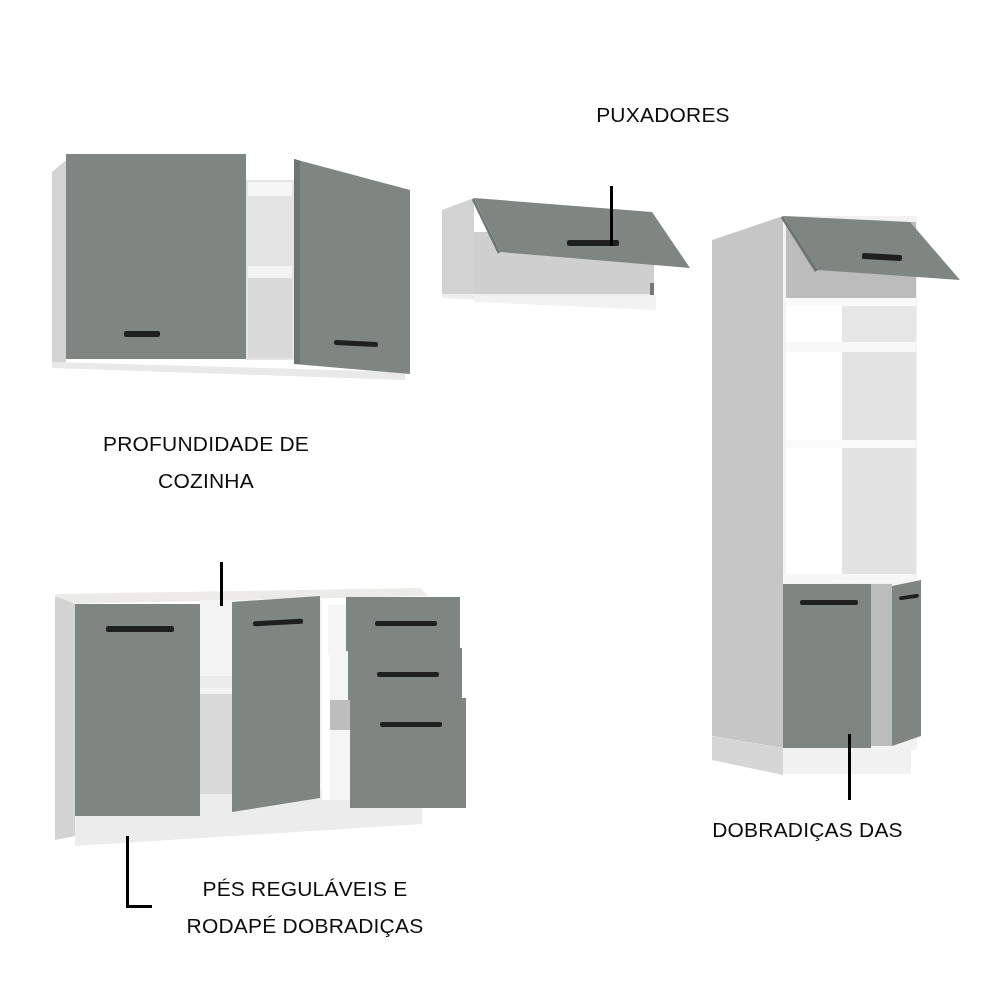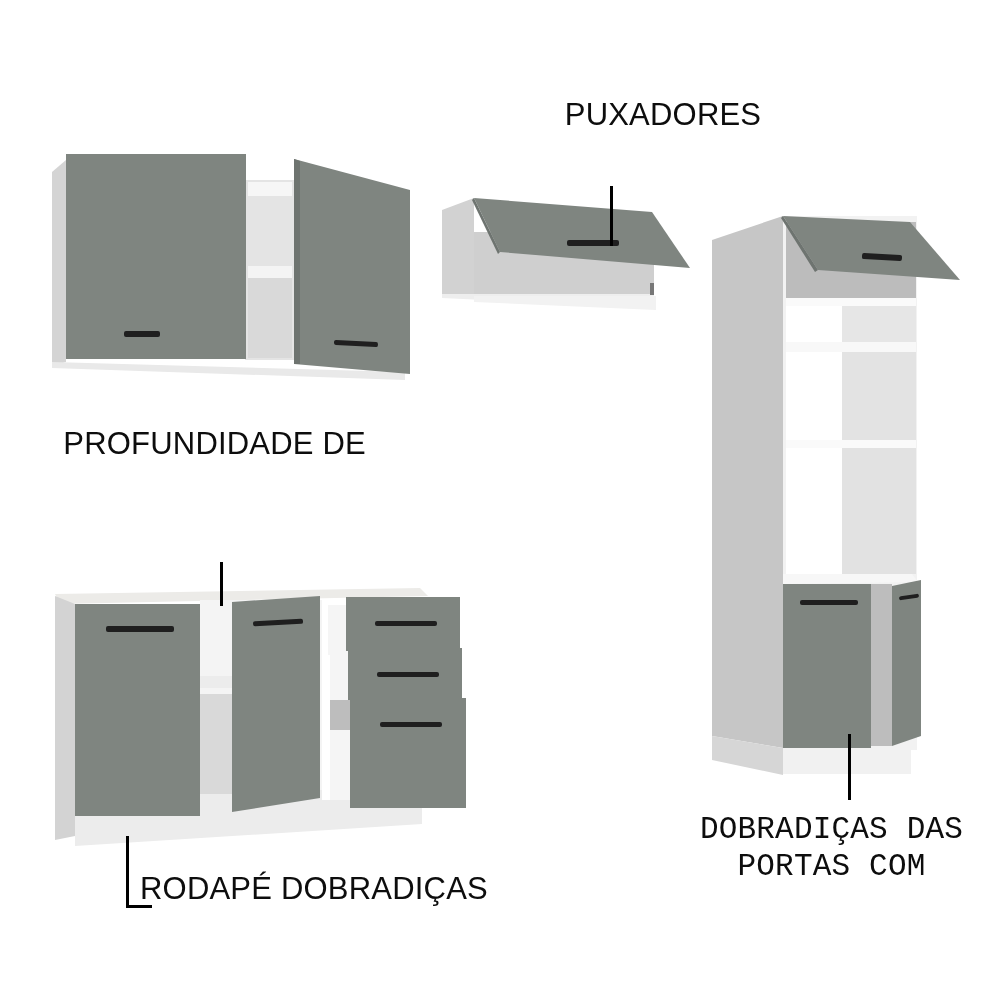--- a/index.html
+++ b/index.html
@@ -1,19 +1,19 @@
 <!DOCTYPE html>
 <html><head>
 <meta charset="utf-8">
 <style>
   html, body { margin:0; padding:0; background:#ffffff; }
   body { width:1000px; height:1000px; position:relative; overflow:hidden;
          font-family:"Liberation Sans", "DejaVu Sans", sans-serif; }
   .label { position:absolute; color:#0d0d0d; text-align:center; line-height:37px;
-           font-size:31px; letter-spacing:0.2px; white-space:nowrap; }
+           font-size:21px; letter-spacing:0.2px; white-space:nowrap; }
   .label div { display:block; }
   .art { position:absolute; left:0; top:0; }
 </style>
 </head>
 <body>
 
 <svg class="art" width="1000" height="1000" viewBox="0 0 1000 1000" xmlns="http://www.w3.org/2000/svg">
 
   <g>
 
@@ -118,24 +118,25 @@
     <rect x="126" y="905" width="26" height="3" fill="#000"></rect>
   </g>
 
   <rect x="610" y="186" width="3" height="60" fill="#000"></rect>
 </svg>
 
 <div class="label" style="left:548px; top:96px; width:230px;">
   <div>PUXADORES</div>
 </div>
 
-<div class="label" style="left:46px; top:425px; width:320px;text-align:right;">
+<div class="label" style="left:46px; top:425px; width:320px;">
   <div>PROFUNDIDADE DE</div>
+  <div>COZINHA</div>
 </div>
 
 <div class="label" style="left:140px; top:870px; width:330px;">
+  <div>PÉS REGULÁVEIS E</div>
   <div>RODAPÉ DOBRADIÇAS</div>
 </div>
 
-<div class="label" style="left:679px; top:811px; width:305px;font-family:Liberation Mono, monospace;">
+<div class="label" style="left:655px; top:811px; width:305px;">
   <div>DOBRADIÇAS DAS</div>
-  <div>PORTAS COM</div>
 </div>
 
 </body></html>

